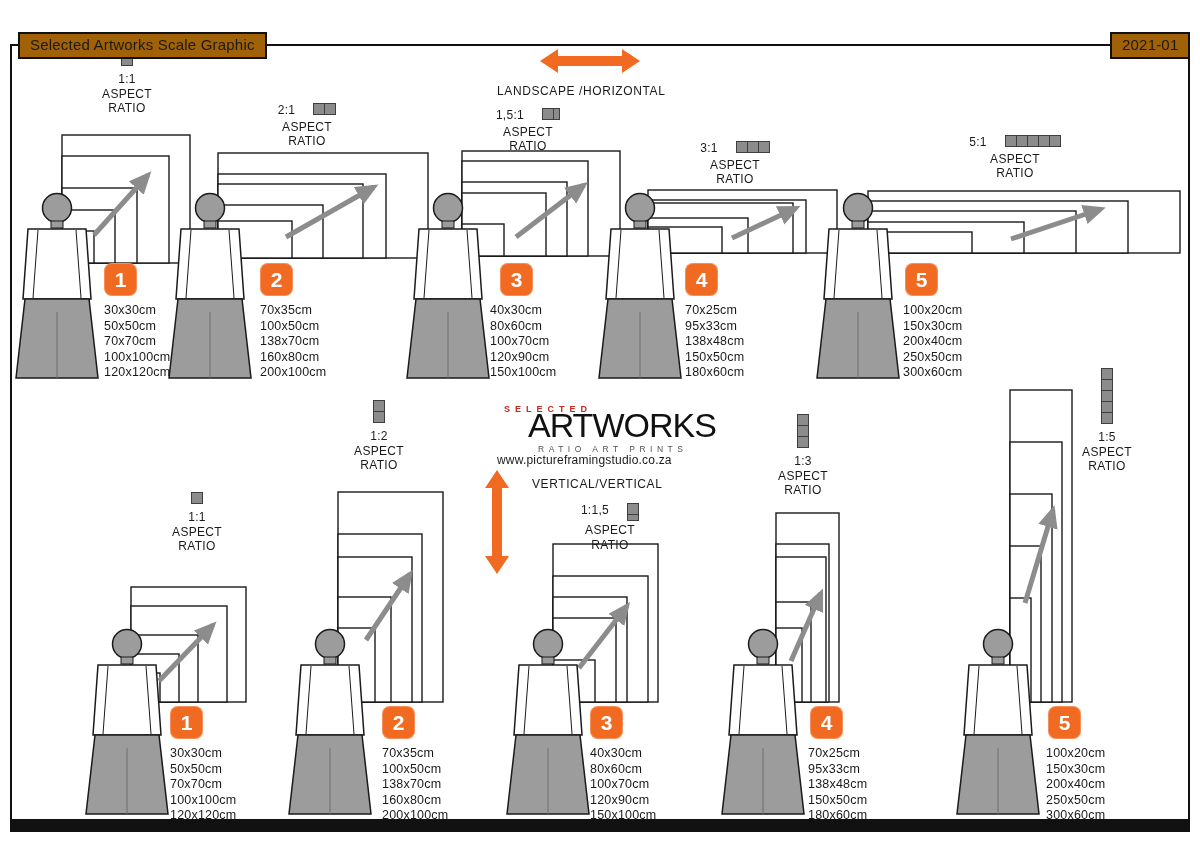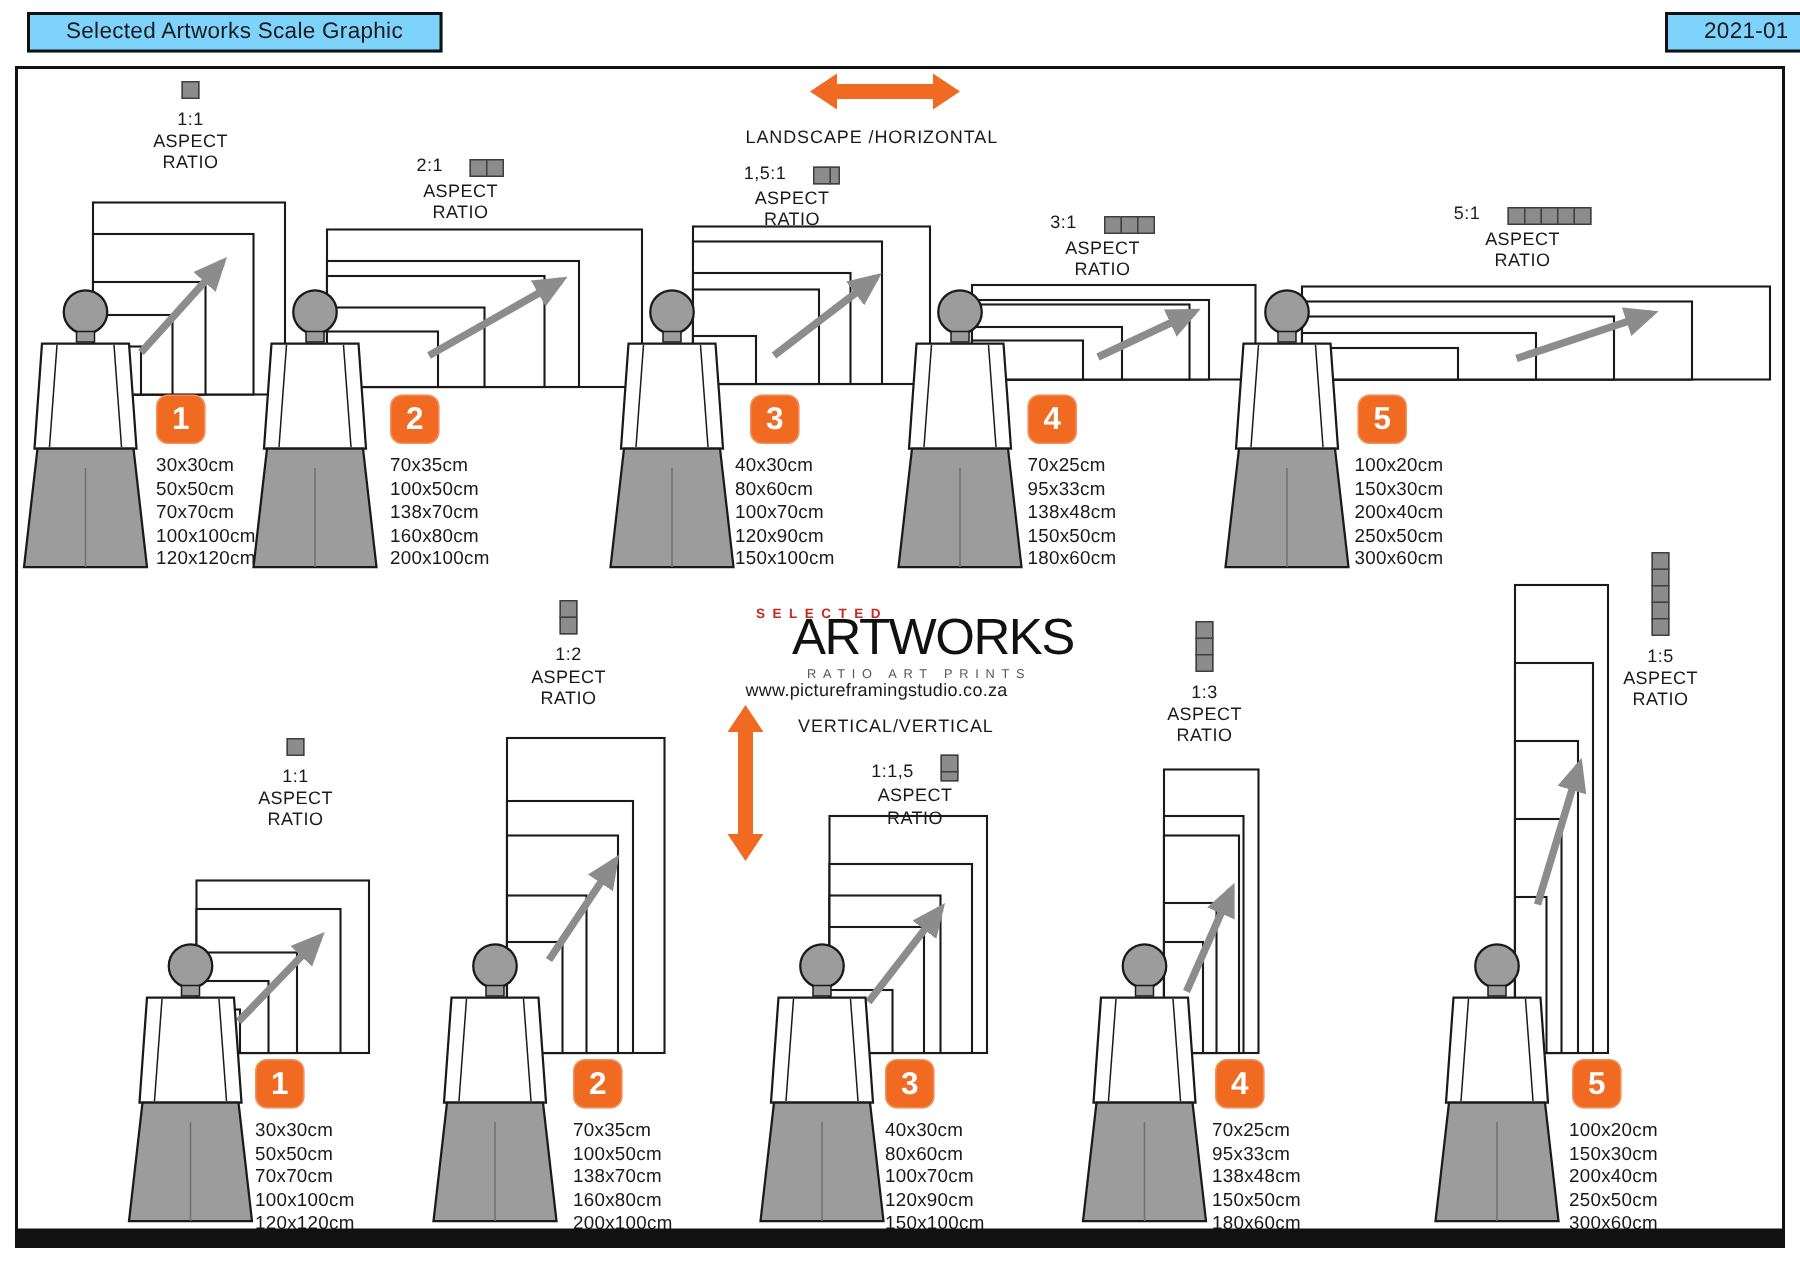--- a/index.html
+++ b/index.html
@@ -1,26 +1,26 @@
 <!DOCTYPE html>
 <html><head>
 <meta charset="utf-8">
 <style>
   *{margin:0;padding:0;box-sizing:border-box}
   body{background:#fff;font-family:"Liberation Sans",sans-serif;color:#1a1a1a}
   #page{position:relative;width:1200px;height:842px;background:#fff;overflow:hidden}
   .frame{position:absolute;left:10px;top:44px;width:1180px;height:788px;border:2px solid #111;border-bottom:13px solid #111;z-index:50;pointer-events:none}
-  .hbox{position:absolute;top:8px;background:#7dd3fc;border:2px solid #111;padding:1px 24px 2px;font-size:15px;line-height:20px;white-space:nowrap;letter-spacing:.2px;z-index:60}
+  .hbox{position:absolute;top:32px;background:#a16207;border:2px solid #111;padding:1px 10px 2px;font-size:15px;line-height:20px;white-space:nowrap;letter-spacing:.2px;z-index:60}
   .hbox .small{font-size:11px}
   .person{position:absolute;width:90px;height:190px;z-index:3}
   .frames{position:absolute;z-index:2}
   .badge{position:absolute;z-index:6;width:33px;height:33px;border-radius:8px;background:#F16A22;color:#fff;display:flex;align-items:center;justify-content:center;font-size:21px;font-weight:bold;box-shadow:inset 0 0 0 1px rgba(255,255,255,.25)}
   .sizes{position:absolute;z-index:6;font-size:12.5px;line-height:15.5px;letter-spacing:.2px}
   .aspect{position:absolute;z-index:6;font-size:12px;line-height:14.5px;text-align:center;letter-spacing:.3px}
-  .ratio-row{display:flex;align-items:flex-end;justify-content:center;gap:18px;margin-bottom:2px}
+  .ratio-row{display:flex;align-items:flex-start;justify-content:center;gap:18px;margin-bottom:2px}
   .ratio-row.mb{margin-bottom:6px}
   .ri{display:inline-flex}
   .ri .c{display:block;width:12px;height:12px;background:#8C8C8C;border:1px solid #3f3f3f}
   .ri.h .c + .c{margin-left:-1px}
   .ri.v{flex-direction:column}
   .ri.v .c + .c{margin-top:-1px}
   .ri .c.hh{width:7px}
   .ri .c.hv{height:7px}
   .orient-label{position:absolute;z-index:6;font-size:12px;letter-spacing:.6px}
   .arrow-orange{position:absolute;z-index:6}

